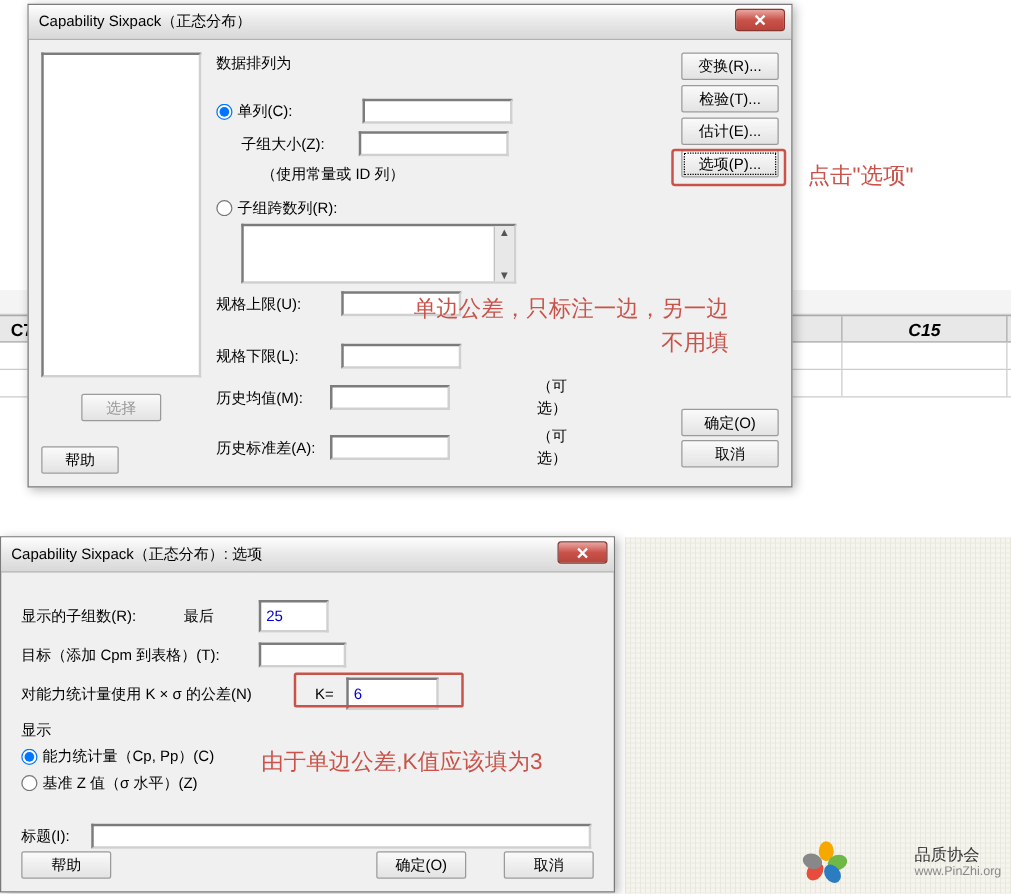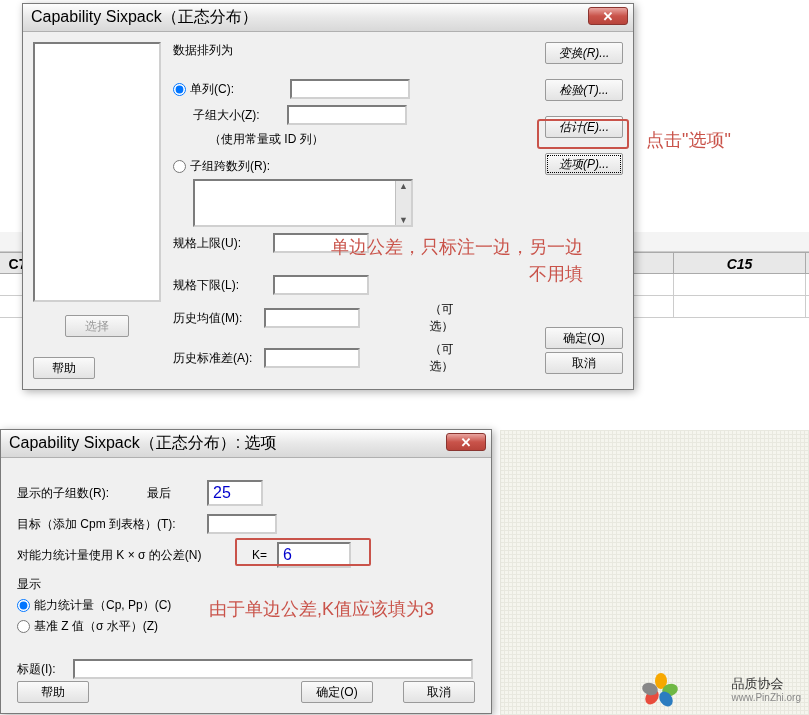--- a/index.html
+++ b/index.html
@@ -23,21 +23,21 @@
     .titlebar {
       height: 28px;
       background: linear-gradient(to bottom, #fefefe 0%, #e8e8e8 50%, #d8d8d8 100%);
       border-bottom: 1px solid #b0b0b0;
       display: flex;
       align-items: center;
       padding-left: 8px;
       position: relative;
     }
     .titlebar-text {
-      font-size: 16px;
+      font-size: 12px;
       color: #000;
     }
     .close-btn {
       position: absolute;
       right: 5px;
       top: 3px;
       width: 40px;
       height: 18px;
       background: linear-gradient(to bottom, #e9a5a0 0%, #c9534a 50%, #b8443b 100%);
       border: 1px solid #8a3530;
@@ -93,21 +93,21 @@
       left: 150px;
       top: 10px;
       width: 300px;
     }
     .right-btns {
       position: absolute;
       right: 10px;
       top: 10px;
       width: 78px;
     }
-    .right-btns .btn { width: 100%; margin-bottom: 15px; height: 22px; font-style: italic; }
+    .right-btns .btn { width: 100%; margin-bottom: 4px; height: 22px; }
     
     .btn {
       background: linear-gradient(to bottom, #fafafa, #e3e3e3);
       border: 1px solid #9a9a9a;
       border-radius: 2px;
       font-size: 12px;
       padding: 2px 4px;
       cursor: pointer;
       display: inline-block;
       text-align: center;
@@ -203,21 +203,21 @@
     }
     #dialog2 .dialog-body { height: 255px; padding: 14px 16px; }
     .d2-row { margin: 8px 0; display: flex; align-items: center; }
     .d2-label { display: inline-block; }
     .blue-input {
       border: 2px inset #d0d0d0;
       background: #fff;
       height: 20px;
       color: #0000cc;
       padding: 11px 4px;
-      font-size: 16px;
+      font-size: 12px;
     }
     .d2-bottom {
       position: absolute;
       bottom: 10px;
       left: 16px;
       right: 16px;
       display: flex;
     }
     .d2-bottom .btn { width: 72px; height: 22px; }
     

